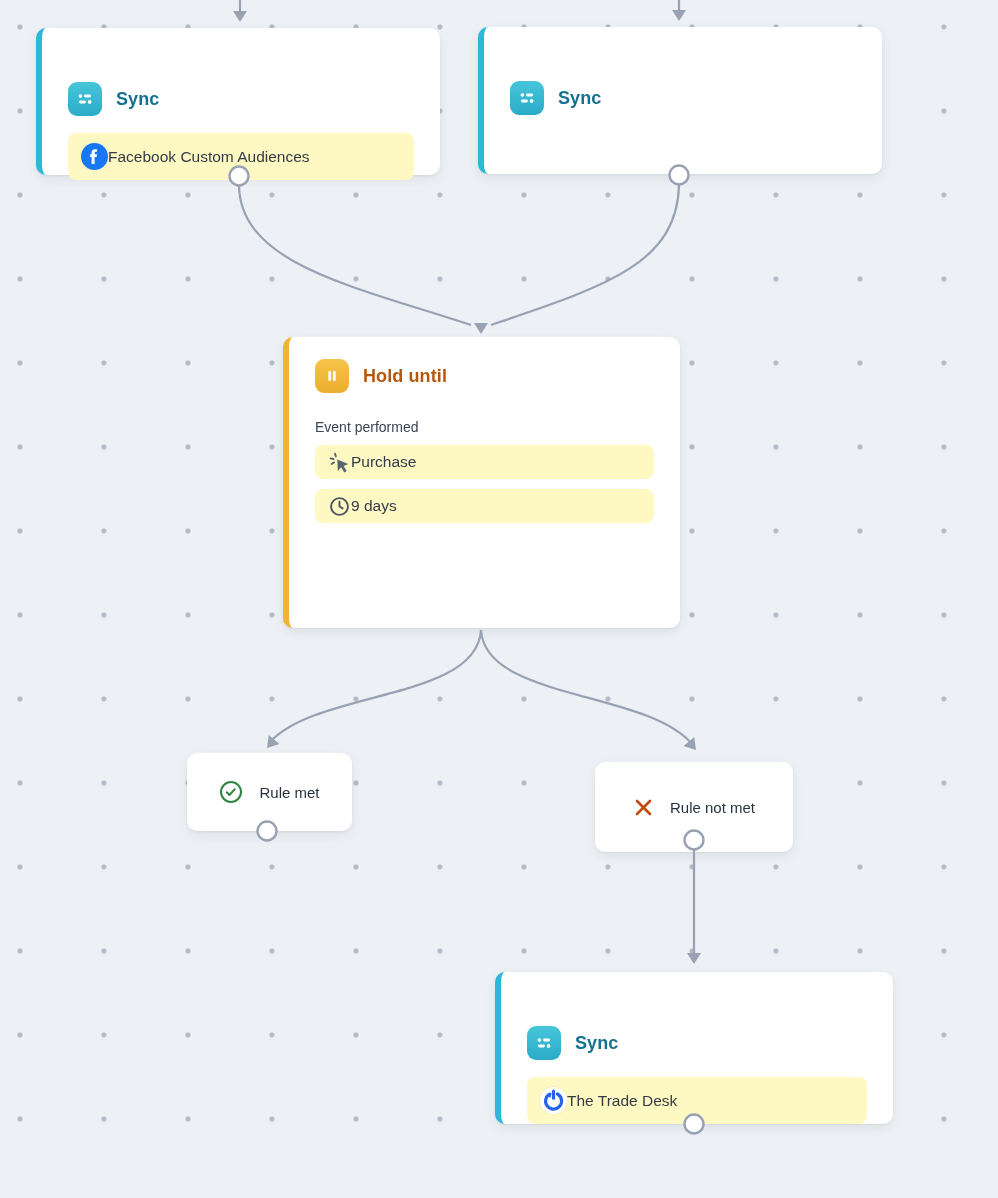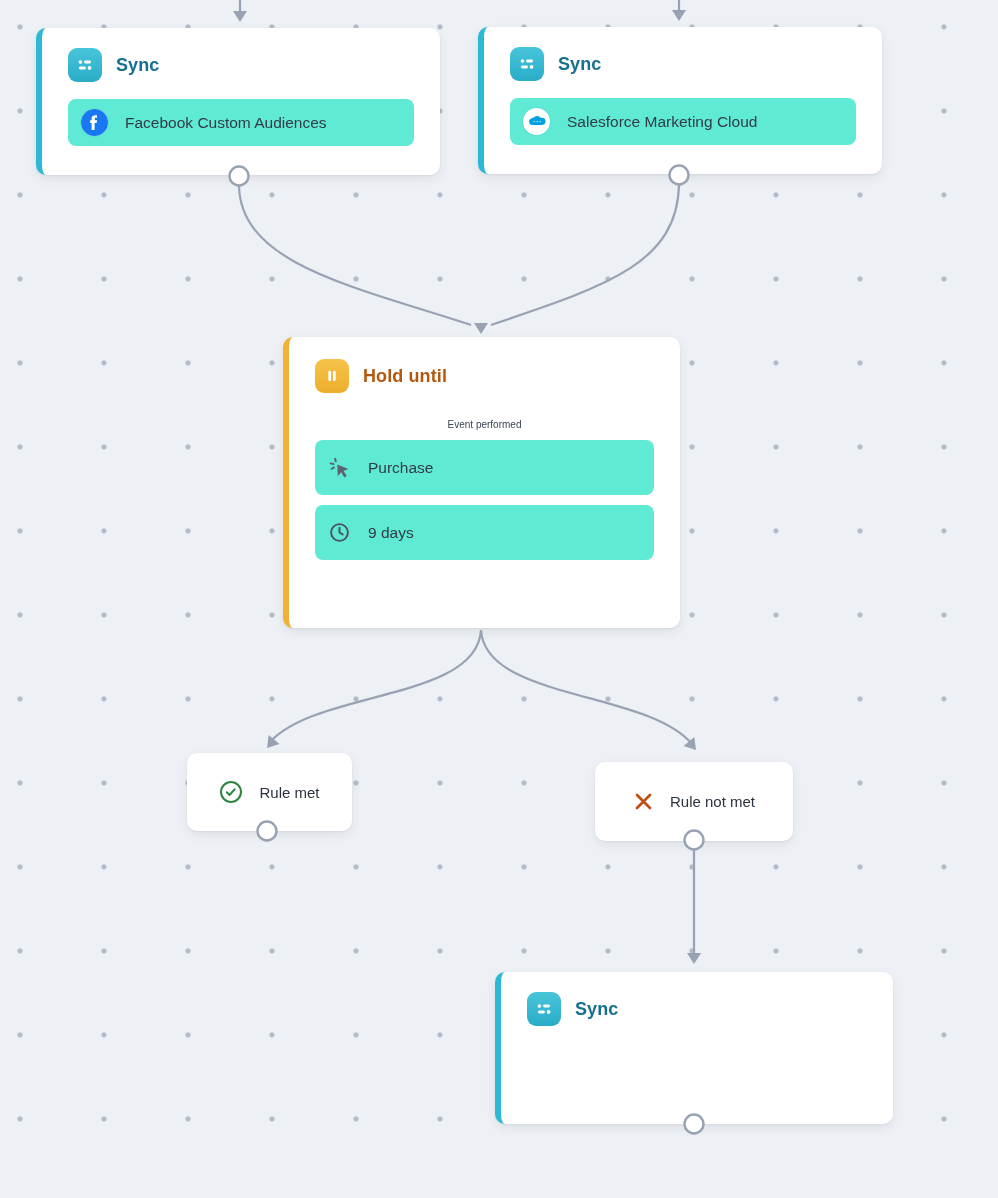--- a/index.html
+++ b/index.html
@@ -19,46 +19,46 @@
   .edges circle{pointer-events:auto;cursor:pointer;}
 
   .node{
     position:absolute;z-index:2;background:#FFFFFF;border-radius:10px;
     box-shadow:0 1px 2px rgba(16,24,40,.05), 0 4px 12px rgba(16,24,40,.07);
     box-sizing:border-box;cursor:pointer;
   }
   .node.accent-sync{border-left:6px solid #2CB9D6;}
   .node.accent-hold{border-left:6px solid #F2B233;}
 
-  .node-pad{padding:20px 26px 0 26px;}
+  .node-pad{padding:20px 26px 0 26px;margin-top:34px;}
   .hold-pad{padding:22px 26px 0 26px;border-radius:10px;}
 
   .node-header{display:flex;align-items:center;gap:14px;}
   .badge{
     width:34px;height:34px;border-radius:9px;flex:0 0 auto;
     display:flex;align-items:center;justify-content:center;
   }
   .badge.sync-badge{background:linear-gradient(180deg,#47C5DA 0%,#2AACC8 100%);}
   .badge.hold-badge{background:linear-gradient(180deg,#F6C44A 0%,#EDAD2C 100%);}
   .node-title{font-size:18px;font-weight:700;letter-spacing:.1px;}
   .sync-title{color:#16708F;}
   .hold-title{color:#B5580F;}
 
   .pill{
-    margin-top:17px;background:#5eead4;border-radius:8px;height:47px;
-    display:flex;align-items:center;gap:17px;padding:0 13px;
+    margin-top:17px;background:#fef9c3;border-radius:8px;height:47px;
+    display:flex;align-items:center;gap:0;padding:0 13px;
     font-size:15.5px;color:#333B47;box-sizing:border-box;
   }
   .logo-circle{
     width:27px;height:27px;border-radius:50%;background:#fff;flex:0 0 auto;
     display:flex;align-items:center;justify-content:center;
     box-shadow:0 0 0 1px rgba(16,24,40,.04);
   }
-  .field-label{margin-top:26px;font-size:10px;color:#3A4452;text-align:center;}
-  .hold-pill{margin-top:10px;height:55px;}
+  .field-label{margin-top:26px;font-size:14px;color:#3A4452;}
+  .hold-pill{margin-top:10px;height:34px;}
 
   .rule-node{
     display:flex;align-items:center;justify-content:center;gap:16px;
     font-size:15px;font-weight:500;color:#29323E;
   }
   .rule-icon{flex:0 0 auto;display:flex;align-items:center;}
 </style>
 </head>
 <body>
 
@@ -94,29 +94,20 @@
       <div class="node-header">
         <span class="badge sync-badge">
           <svg width="22" height="22" viewBox="0 0 24 24">
             <circle cx="7" cy="8.8" r="2" fill="#fff"></circle>
             <rect x="11" y="7.2" width="7.6" height="3.2" rx="1.6" fill="#fff"></rect>
             <rect x="5.4" y="13.6" width="7.6" height="3.2" rx="1.6" fill="#fff"></rect>
             <circle cx="17" cy="15.2" r="2" fill="#fff"></circle>
           </svg>
         </span>
         <span class="node-title sync-title">Sync</span>
-      </div>
-      <div class="pill">
-        <span class="logo-circle">
-          <svg width="27" height="27" viewBox="0 0 27 27">
-            <path fill="#00A1E0" d="M11.1 9.4a3.9 3.9 0 0 1 3-1.4c1.5 0 2.9.9 3.5 2.1.4-.2.9-.3 1.4-.3a3.55 3.55 0 0 1 0 7.1H9.3a3.3 3.3 0 0 1-.7-6.5c.5-.6 1.4-1 2.5-1z"></path>
-            <path fill="#fff" opacity=".9" d="M10.5 13.2h1.6v.9h-1.6zm3 0h1.6v.9h-1.6zm3 0h1.6v.9h-1.6z"></path>
-          </svg>
-        </span>
-        <span>Salesforce Marketing Cloud</span>
       </div>
     </div>
   </div>
 
   <div class="node accent-hold" style="left:283px;top:337px;width:397px;height:291px;">
     <div class="hold-pad">
       <div class="node-header">
         <span class="badge hold-badge">
           <svg width="22" height="22" viewBox="0 0 24 24">
             <rect x="8" y="6.4" width="3" height="11.2" rx="1.5" fill="#fff"></rect>
@@ -156,21 +147,21 @@
   <div class="node rule-node" style="left:187px;top:753px;width:165px;height:78px;">
     <span class="rule-icon">
       <svg width="24" height="24" viewBox="0 0 24 24" fill="none">
         <circle cx="12" cy="12" r="10" stroke="#2E8540" stroke-width="2"></circle>
         <path d="M7.8 12.3l2.7 2.7 5.3-5.8" stroke="#2E8540" stroke-width="2" stroke-linecap="round" stroke-linejoin="round"></path>
       </svg>
     </span>
     <span>Rule met</span>
   </div>
 
-  <div class="node rule-node" style="left:595px;top:762px;width:198px;height:79px;">
+  <div class="node rule-node" style="left:595px;top:762px;width:198px;height:90px;">
     <span class="rule-icon">
       <svg width="21" height="21" viewBox="0 0 21 21">
         <g stroke="#BF4D12" stroke-width="2.7" stroke-linecap="round">
           <line x1="4" y1="4" x2="17" y2="17"></line>
           <line x1="17" y1="4" x2="4" y2="17"></line>
         </g>
       </svg>
     </span>
     <span>Rule not met</span>
   </div>
@@ -180,20 +171,30 @@
       <div class="node-header">
         <span class="badge sync-badge">
           <svg width="22" height="22" viewBox="0 0 24 24">
             <circle cx="7" cy="8.8" r="2" fill="#fff"></circle>
             <rect x="11" y="7.2" width="7.6" height="3.2" rx="1.6" fill="#fff"></rect>
             <rect x="5.4" y="13.6" width="7.6" height="3.2" rx="1.6" fill="#fff"></rect>
             <circle cx="17" cy="15.2" r="2" fill="#fff"></circle>
           </svg>
         </span>
         <span class="node-title sync-title">Sync</span>
+      </div>
+      <div class="pill">
+        <span class="logo-circle">
+          <svg width="27" height="27" viewBox="0 0 27 27" fill="none">
+            <path d="M9.6 7.1a8 8 0 1 0 7.8-.1" stroke="#2563EB" stroke-width="3.2" stroke-linecap="round"></path>
+            <line x1="13.5" y1="4.2" x2="13.5" y2="11.2" stroke="#2563EB" stroke-width="3.2" stroke-linecap="round"></line>
+            <polygon points="7.2,8.6 11.6,6 10.4,10.9" fill="#2563EB"></polygon>
+          </svg>
+        </span>
+        <span>The Trade Desk</span>
       </div>
     </div>
   </div>
 
   <svg class="edges" width="998" height="1198" viewBox="0 0 998 1198">
     <g fill="none" stroke="#98A2B3" stroke-width="2.2">
       <path d="M240,0 L240,13"></path>
       <path d="M679,0 L679,12"></path>
       <path d="M239,186 C241,264 352,286 471,325"></path>
       <path d="M679,185 C677,264 606,286 491,325"></path>

